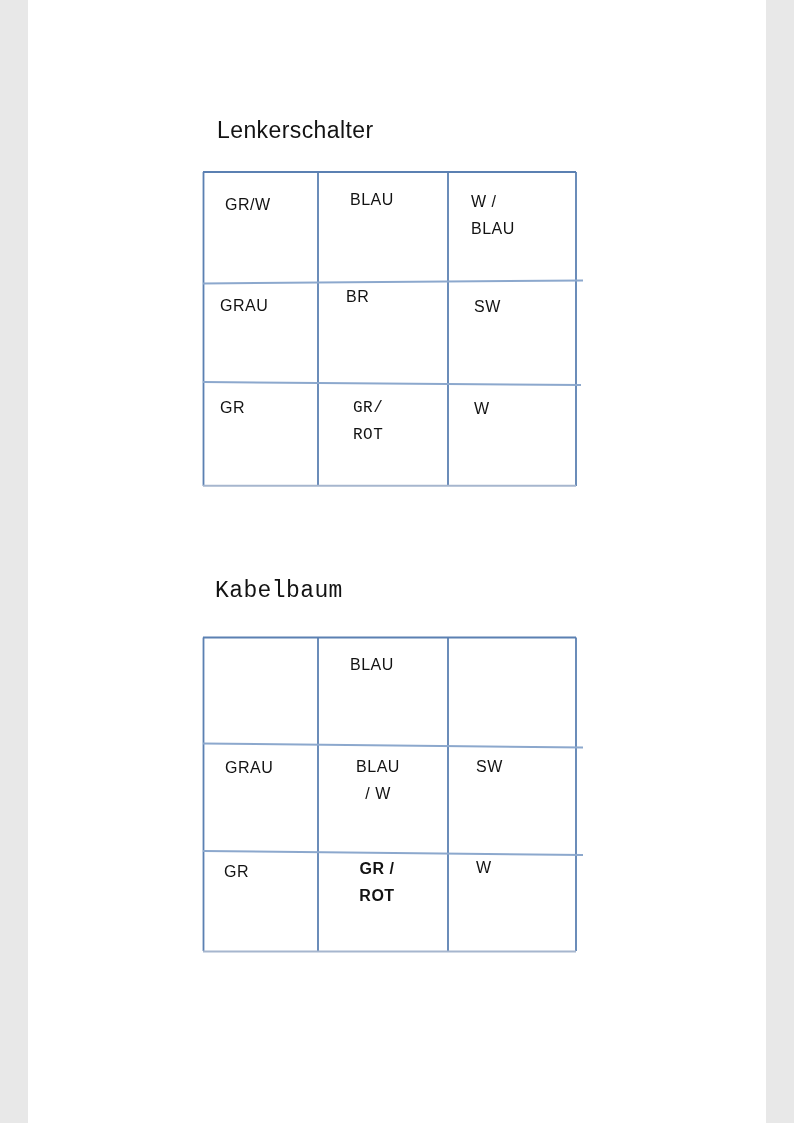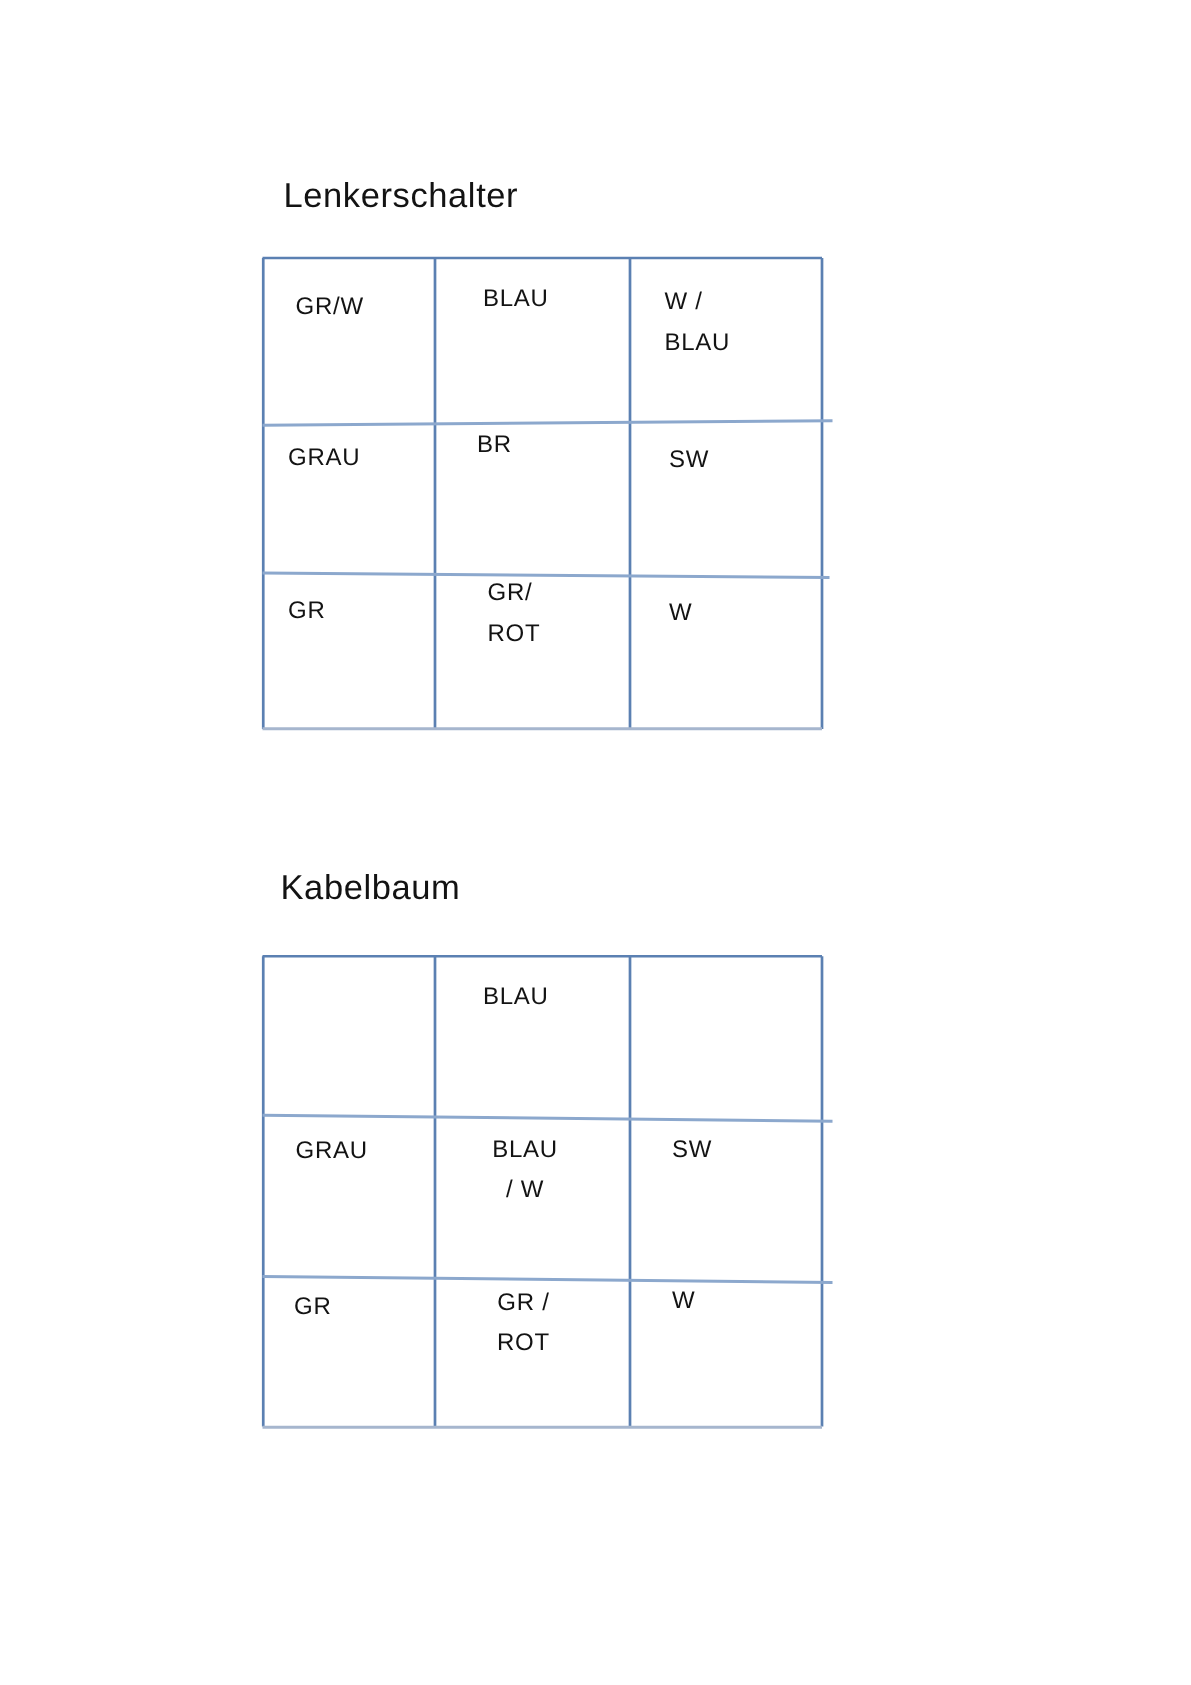--- a/index.html
+++ b/index.html
@@ -1,20 +1,20 @@
 <!DOCTYPE html>
 <html style="--border-main: #5b80b2; --border-light: #8ca8cd; --border-faint: #a6b6ce; --bg: #ffffff; --text-color: #131313;"><head>
 <meta charset="utf-8">
 <style>
   html, body { margin: 0; padding: 0; }
   body { background: #e8e8e8; }
 
   .page {
     position: relative;
-    width: 794px;
+    width: 738px;
     height: 1123px;
     margin: 0 auto;
     background: var(--bg, #ffffff);
     font-family: "Liberation Sans", sans-serif;
     color: var(--text-color, #111111);
     overflow: hidden;
   }
 
   .grid-svg {
     position: absolute;
@@ -26,51 +26,51 @@
   .line-light { stroke: var(--border-light, #8ca8cd); stroke-width: 2;   fill: none; }
   .line-faint { stroke: var(--border-faint, #a6b6ce); stroke-width: 2;   fill: none; }
 
   .table-title {
     position: absolute;
     font-size: 23px;
     letter-spacing: 0.4px;
     white-space: nowrap;
   }
   #title-1 { left: 189px; top: 117px; }
-  #title-2 { left: 187px; top: 578px; }
+  #title-2 { left: 187px; top: 578px; font-family: Liberation Mono, monospace; }
 
   .cell {
     position: absolute;
     font-size: 16px;
     line-height: 27px;
     letter-spacing: 0.5px;
     white-space: pre-line;
   }
   .center { text-align: center; width: 76px; }
 
   
   #t1c0 { left: 197px; top: 191px; }
   #t1c1 { left: 322px; top: 186px; }
   #t1c2 { left: 443px; top: 188px; }
   #t1c3 { left: 192px; top: 292px; }
   #t1c4 { left: 318px; top: 283px; }
   #t1c5 { left: 446px; top: 293px; }
   #t1c6 { left: 192px; top: 394px; }
-  #t1c7 { left: 325px; top: 382px; }
+  #t1c7 { left: 325px; top: 395px; font-family: Liberation Mono, monospace; }
   #t1c8 { left: 446px; top: 395px; }
 
   
   #t2c0 { left: 198px; top: 651px; }
   #t2c1 { left: 322px; top: 651px; }
   #t2c2 { left: 450px; top: 651px; }
   #t2c3 { left: 197px; top: 754px; }
   #t2c4 { left: 312px; top: 753px; }
   #t2c5 { left: 448px; top: 753px; }
   #t2c6 { left: 196px; top: 858px; }
-  #t2c7 { left: 311px; top: 855px; }
+  #t2c7 { left: 311px; top: 855px; font-weight: bold; }
   #t2c8 { left: 448px; top: 854px; }
 </style>
 </head>
 <body>
 
 <div class="page">
 
   <svg class="grid-svg" viewBox="0 0 794 1123" xmlns="http://www.w3.org/2000/svg" aria-hidden="true">
 
     <g>

